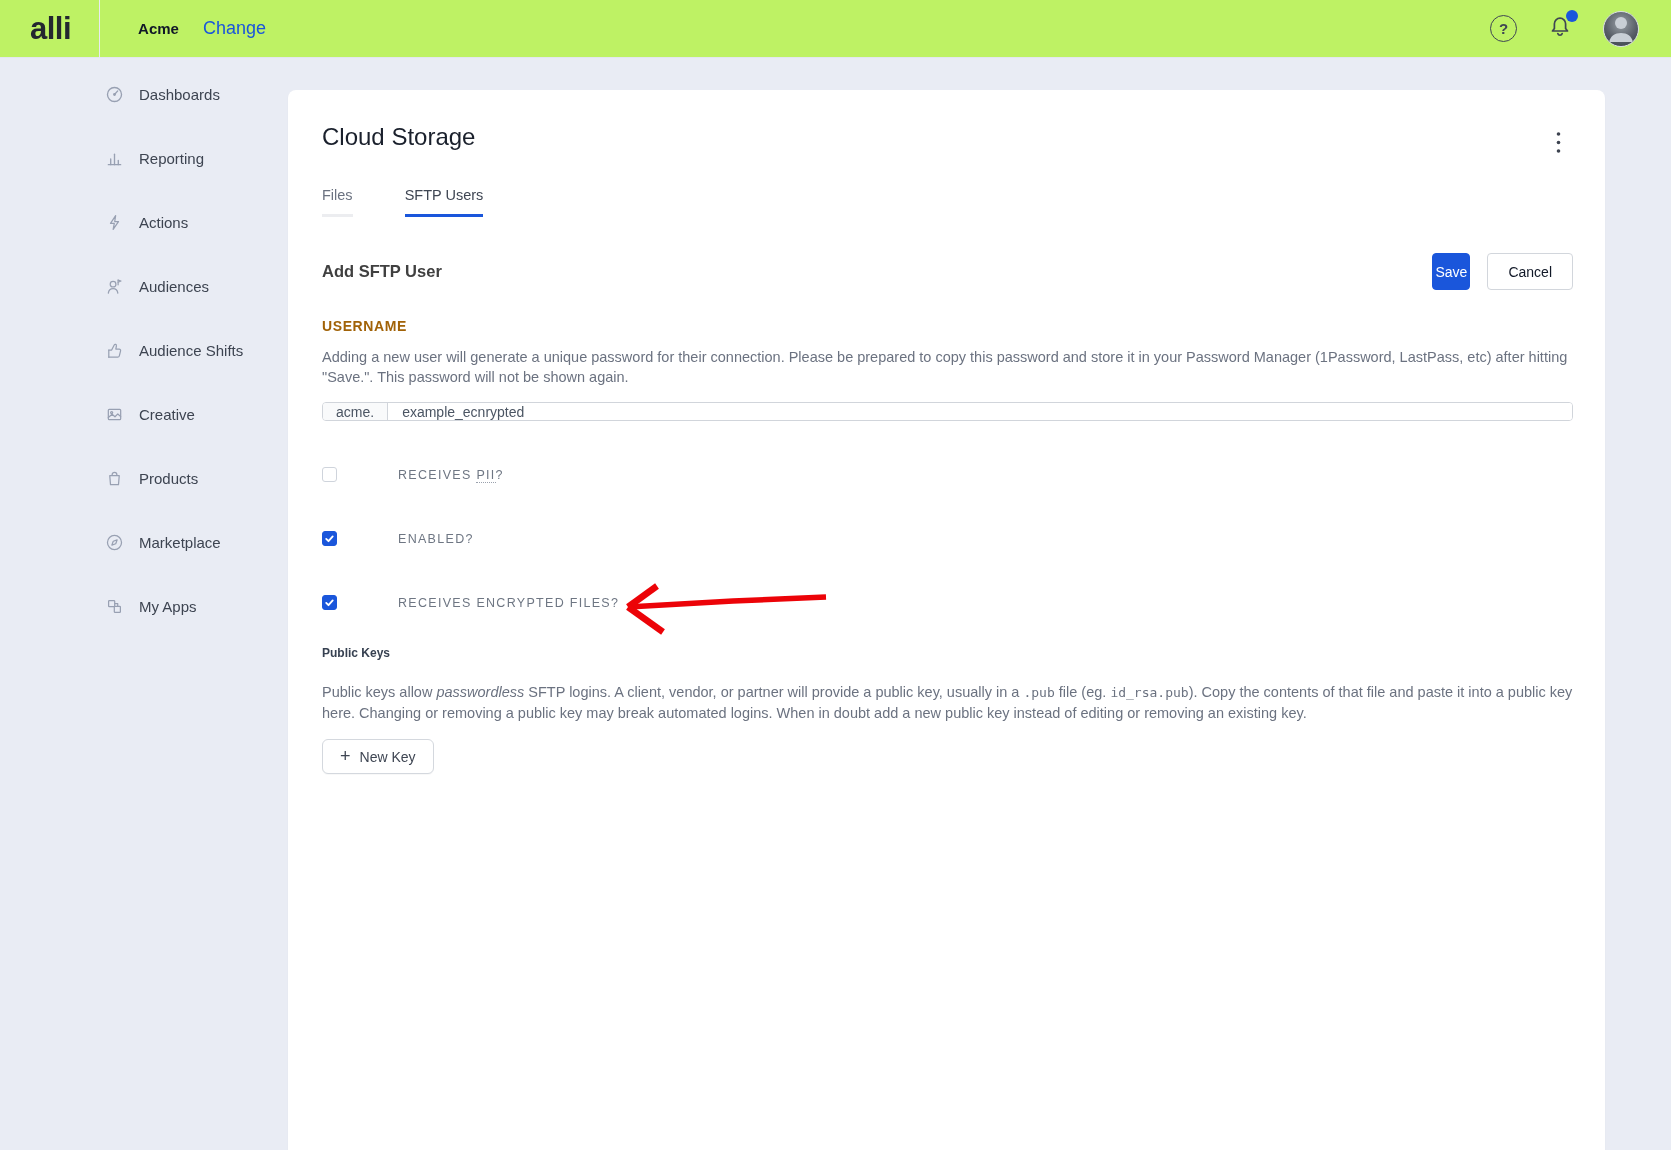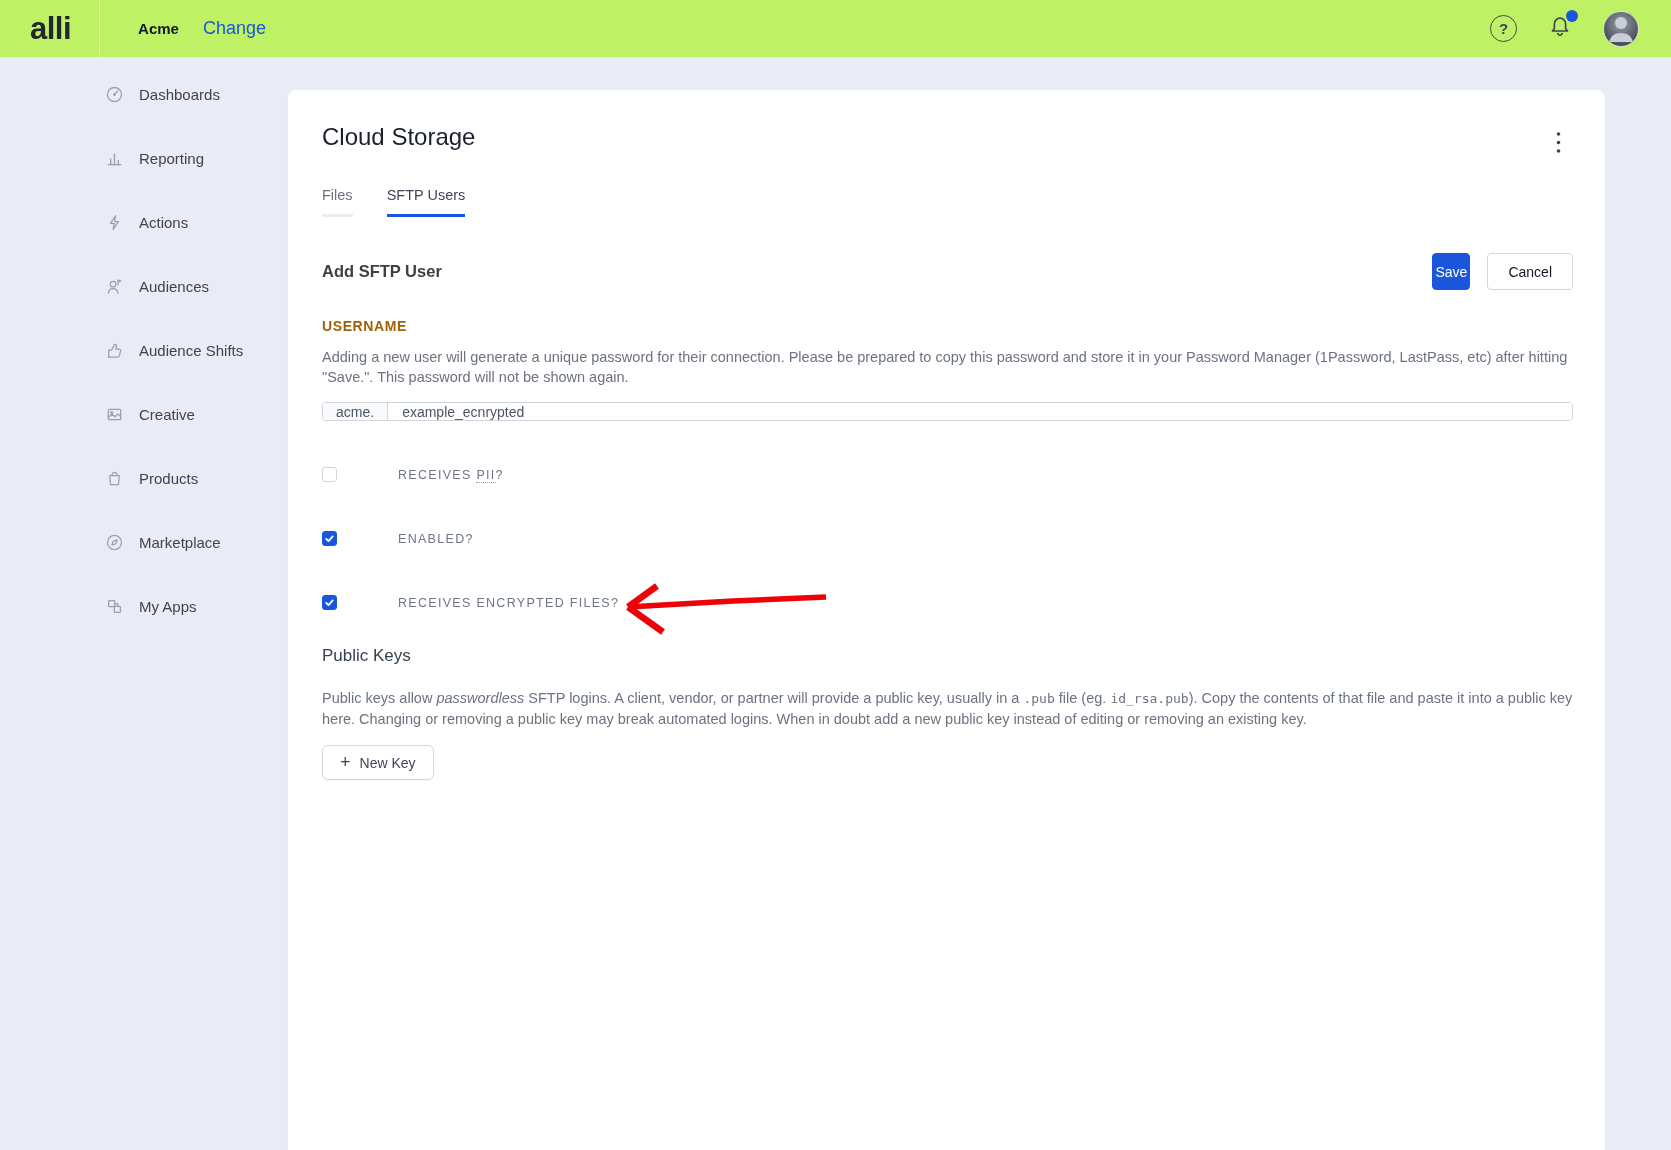--- a/index.html
+++ b/index.html
@@ -29,21 +29,21 @@
   .side-item .sicon { width:19px; height:19px; color:#98a0b2; margin-right:15px; flex:none; display:flex; }
   .side-item .slabel { font-size:15px; }
 
   
   .card { position:absolute; left:288px; top:90px; width:1317px; bottom:0; background:#ffffff;
           border-radius:8px 8px 0 0; box-shadow:0 1px 2px rgba(16,24,40,.04); padding:33px 32px 0 34px; }
   .card-head { display:flex; align-items:flex-start; justify-content:space-between; }
   .page-title { font-size:24px; font-weight:500; color:#1a202c; }
   .kebab { margin-top:8px; margin-right:12px; cursor:pointer; display:flex; }
 
-  .tabs { display:flex; gap:34px; margin-top:32px; }
+  .tabs { display:flex; gap:52px; margin-top:32px; }
   .tab { font-size:14.5px; padding-bottom:11px; border-bottom:3px solid transparent; cursor:pointer; }
   .tab.inactive { color:#6b7280; border-bottom-color:#ecedf0; }
   .tab.active { color:#3f4653; font-weight:500; border-bottom-color:#1a56db; }
 
   .form-head { display:flex; align-items:center; justify-content:space-between; margin-top:36px; }
   .form-title { font-size:16.5px; font-weight:600; color:#404040; }
   .btn-row { display:flex; gap:17px; }
   .btn { height:37px; border-radius:4px; font-size:14px; font-family:inherit; cursor:pointer; }
   .btn-primary { background:#1a56db; color:#ffffff; border:1px solid #1a56db; padding:0 2px; font-weight:500; }
   .btn-secondary { background:#ffffff; color:#111827; border:1px solid #d2d6dc; padding:8px 20px; font-weight:500; }
@@ -59,21 +59,21 @@
                        font-family:inherit; background:#fff; }
 
   .check-row { display:flex; align-items:center; margin-top:0; position:absolute; left:34px;gap:48px; }
   .checkbox { width:15px; height:15px; border-radius:3px; flex:none; cursor:pointer;
               display:flex; align-items:center; justify-content:center; }
   .checkbox.unchecked { background:#fff; border:1.5px solid #cfd4dc; }
   .checkbox.checked { background:#1a56db; border:1.5px solid #1a56db; }
   .check-label { margin-left:13px; font-size:12.5px; font-weight:500; letter-spacing:1.3px; color:#6e7683; }
   .abbr-dotted { border-bottom:1.5px dotted #9aa1ad; }
 
-  .pk-heading { font-size:17px; color:#374151; font-weight:400; }
+  .pk-heading { font-size:12px; color:#374151; font-weight:700; }
   .pk-desc { margin-top:22px; font-size:14.5px; line-height:20px; color:#6b7280; max-width:1251px; }
   .pk-desc i { font-style:italic; }
   .pk-desc code { font-family:"DejaVu Sans Mono", monospace; font-size:13px; color:#6b7280; }
   .btn-newkey { margin-top:16px; height:35px; background:#fff; border:1px solid #d4d8de; border-radius:6px;
                 display:inline-flex; align-items:center; gap:9px; padding:0 17px; cursor:pointer;
                 font-size:14px; font-weight:500; color:#3f4653; font-family:inherit;
                 box-shadow:0 1px 1px rgba(16,24,40,.03); }
   .plus-glyph { font-size:18px; font-weight:400; color:#3f4653; line-height:1; margin-top:-2px; }
 
   .section-pk { position:absolute; left:34px; top:556px; }

